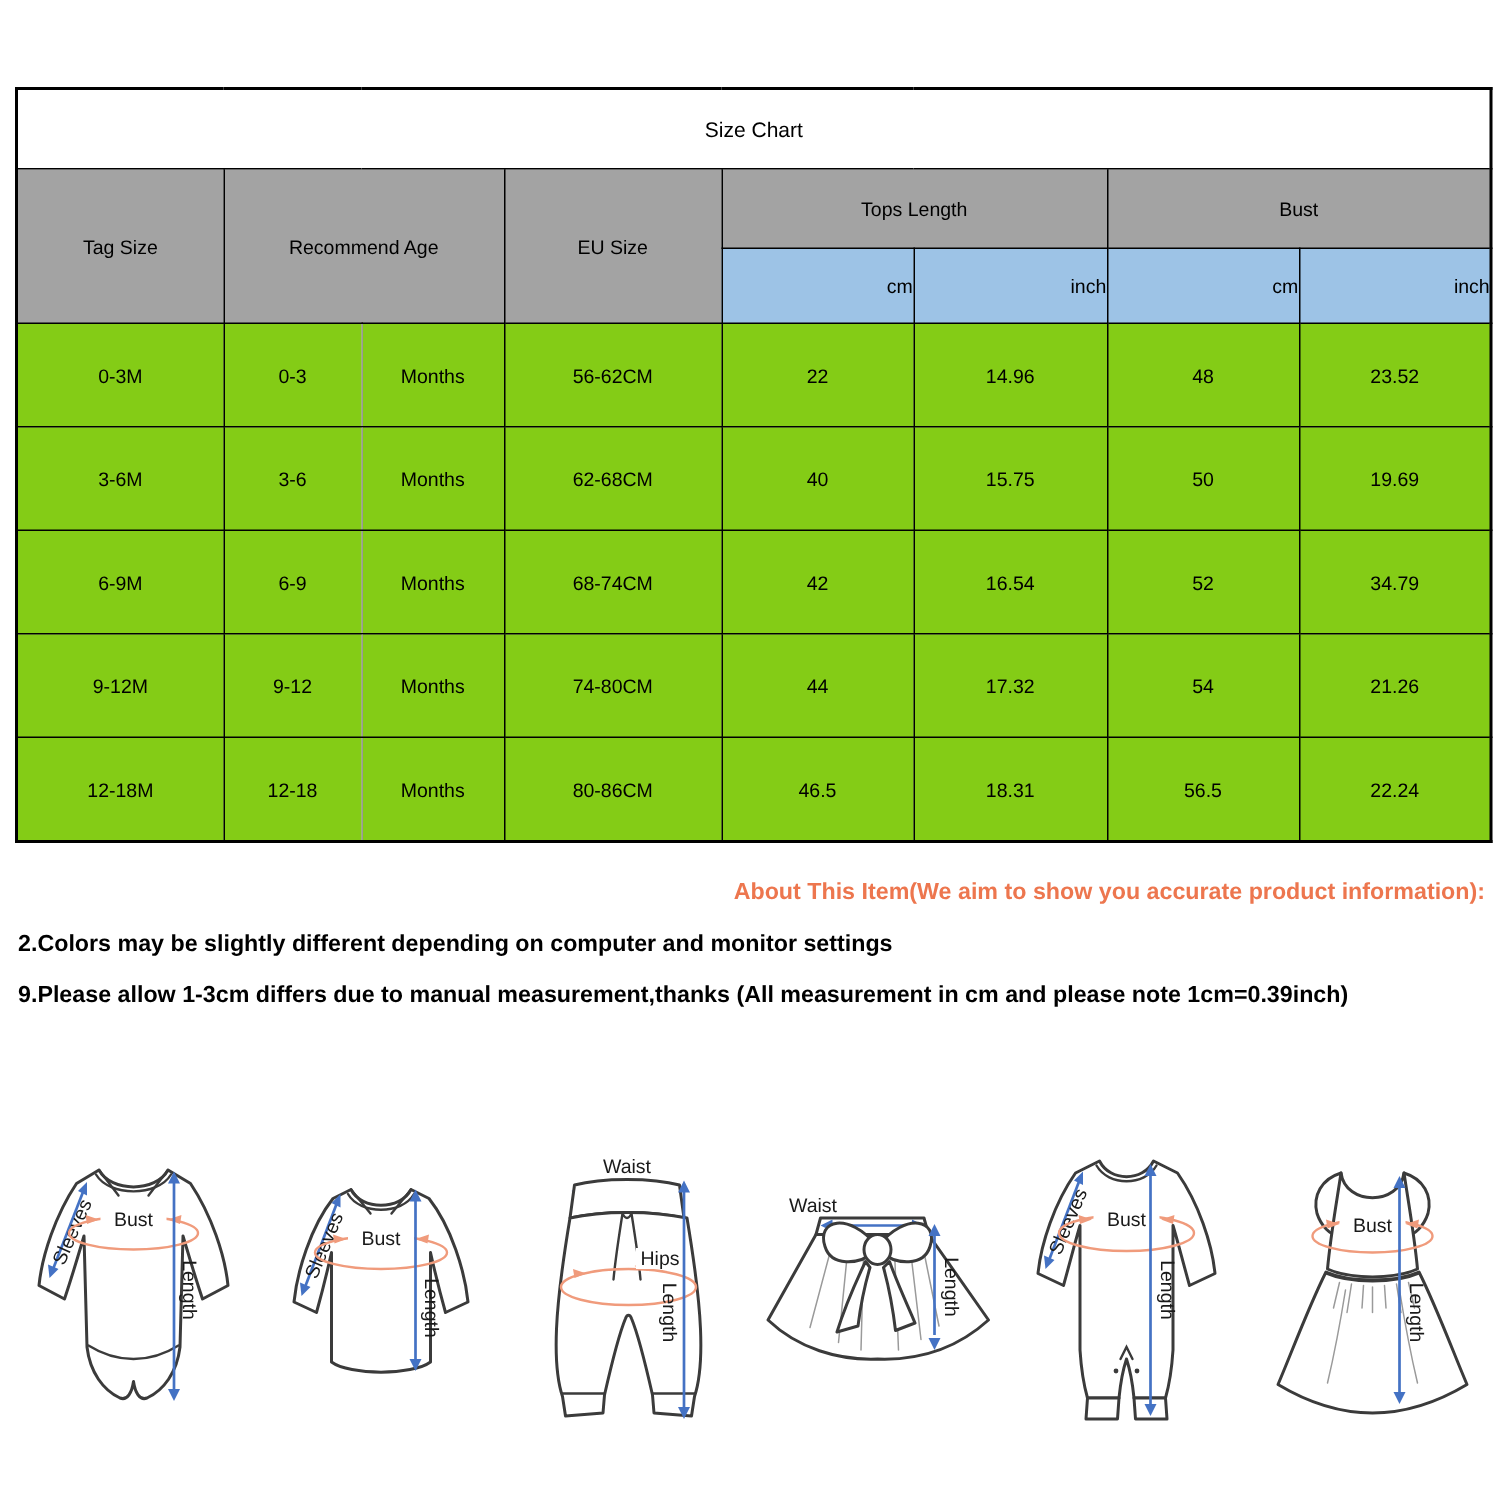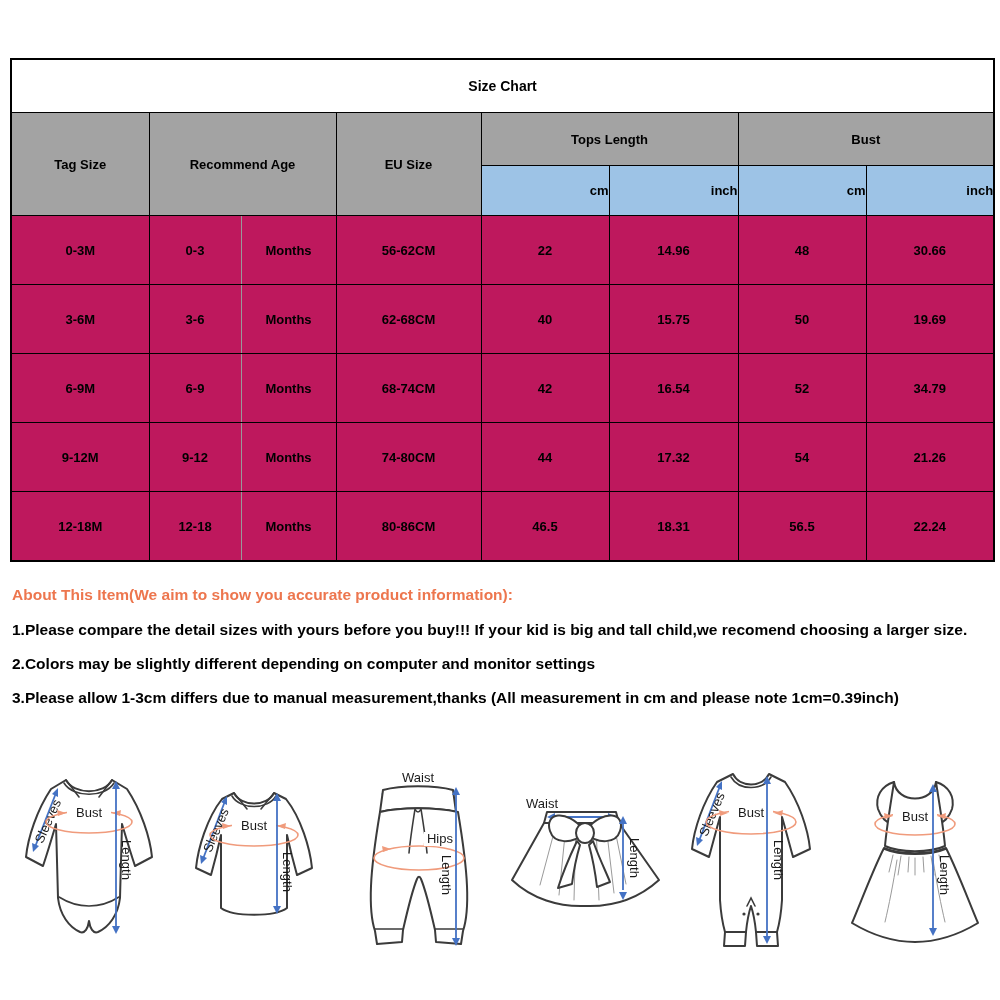--- a/index.html
+++ b/index.html
@@ -4,33 +4,33 @@
 <style>
   html,body { margin:0; padding:0; background:#fff; }
   .page { position:relative; width:1000px; height:1000px; background:#fff;
           font-family:"Liberation Sans", sans-serif; overflow:hidden; }
 
   
   table.size-table { position:absolute; left:10px; top:58px; width:983px;
                      border-collapse:collapse; table-layout:fixed;
                      border:2px solid #000; }
   .size-table td { border:1.5px solid #000; text-align:center; vertical-align:middle;
-                   font-weight:bold; font-size:13px; color:#000; padding:0; }
+                   font-weight:normal; font-size:13px; color:#000; padding:0; }
   tr.title-row td { height:52px; font-size:14px; background:#fff; }
   tr.head1 td { height:52px; background:#a3a3a3; }
   tr.head2 td { height:49px; background:#9DC3E6;text-align:right; }
-  tr.body-row td { height:68px; background:#be185d; }
+  tr.body-row td { height:68px; background:#84cc16; }
   td.age-num  { border-right:1px solid #999; }
   td.age-unit { border-left:1px solid #999;margin-top:24px; }
 
   
   .about { position:absolute; left:12px; top:581px; width:978px; }
   .about p { margin:0 0 6px 0; font-weight:bold; font-size:15.5px;
              line-height:28px; color:#000; }
-  .about p.heading { color:#ED764E; margin-bottom:7px; }
+  .about p.heading { color:#ED764E; margin-bottom:7px;text-align:right; }
 
   
   .diagrams { position:absolute; left:8px; top:760px; width:990px;
               display:flex; justify-content:space-between; }
   .fig { width:163px; height:208px; }
   .fig svg { display:block; }
   .outline { fill:#fff; stroke:#3b3b3b; stroke-width:2; stroke-linejoin:round; stroke-linecap:round; }
   .detail  { fill:none; stroke:#3b3b3b; stroke-width:1.6; stroke-linecap:round; }
   .gather  { fill:none; stroke:#9a9a9a; stroke-width:1; stroke-linecap:round; }
   .bline   { stroke:#4472C4; stroke-width:1.8; fill:none; }
@@ -75,21 +75,21 @@
       </tr>
 
       <tr class="body-row">
         <td>0-3M</td>
         <td class="age-num">0-3</td>
         <td class="age-unit">Months</td>
         <td>56-62CM</td>
         <td>22</td>
         <td>14.96</td>
         <td>48</td>
-        <td>30.66</td>
+        <td>23.52</td>
       </tr>
       <tr class="body-row">
         <td>3-6M</td>
         <td class="age-num">3-6</td>
         <td class="age-unit">Months</td>
         <td>62-68CM</td>
         <td>40</td>
         <td>15.75</td>
         <td>50</td>
         <td>19.69</td>
@@ -122,23 +122,22 @@
         <td>46.5</td>
         <td>18.31</td>
         <td>56.5</td>
         <td>22.24</td>
       </tr>
     </tbody>
   </table>
 
   <div class="about">
     <p class="heading">About This Item(We aim to show you accurate product information):</p>
-    <p>1.Please compare the detail sizes with yours before you buy!!! If your kid is big and tall child,we recomend choosing a larger size.</p>
     <p>2.Colors may be slightly different depending on computer and monitor settings</p>
-    <p>3.Please allow 1-3cm differs due to manual measurement,thanks (All measurement in cm and please note 1cm=0.39inch)</p>
+    <p>9.Please allow 1-3cm differs due to manual measurement,thanks (All measurement in cm and please note 1cm=0.39inch)</p>
   </div>
 
   <div class="diagrams">
 
     <div class="fig">
       <svg width="163" height="208" viewBox="0 0 163 208">
         <path class="outline" d="M58,20 C66,35 96,35 104,20 L119,29 C133,50 142,77 144,97 L127,106 C121,88 117,74 114,64 L112,138 C110,155 101,167 90,172 C85,174 82,168 81,161 C80,168 77,174 72,172 C61,167 52,155 50,138 L48,64 C45,74 41,88 35,106 L18,97 C20,77 29,50 43,29 Z"></path>
         <path class="detail" d="M56,23 C65,38 97,38 106,23"></path>
         <path class="detail" d="M58,20 L71,37 M104,20 L91,37"></path>
         <path class="detail" d="M51,137 C70,149 92,149 111,137"></path>

